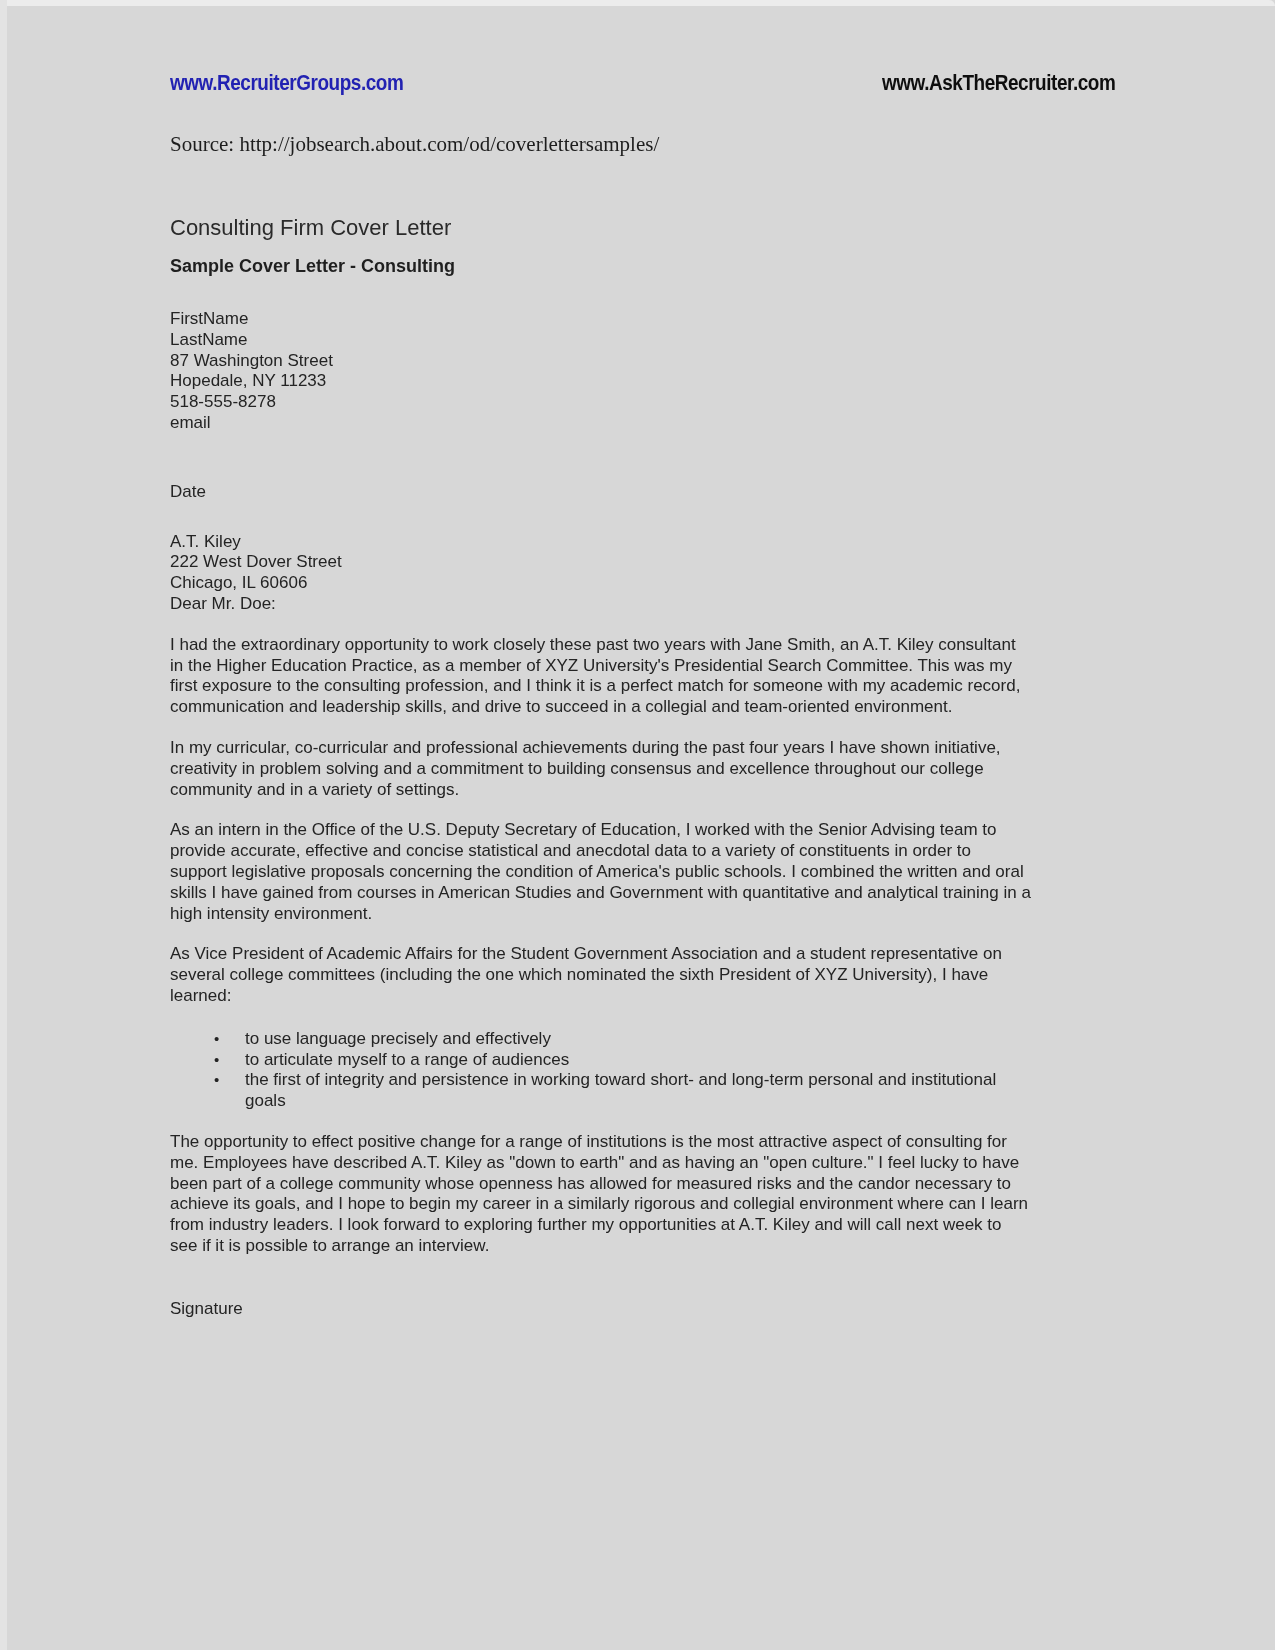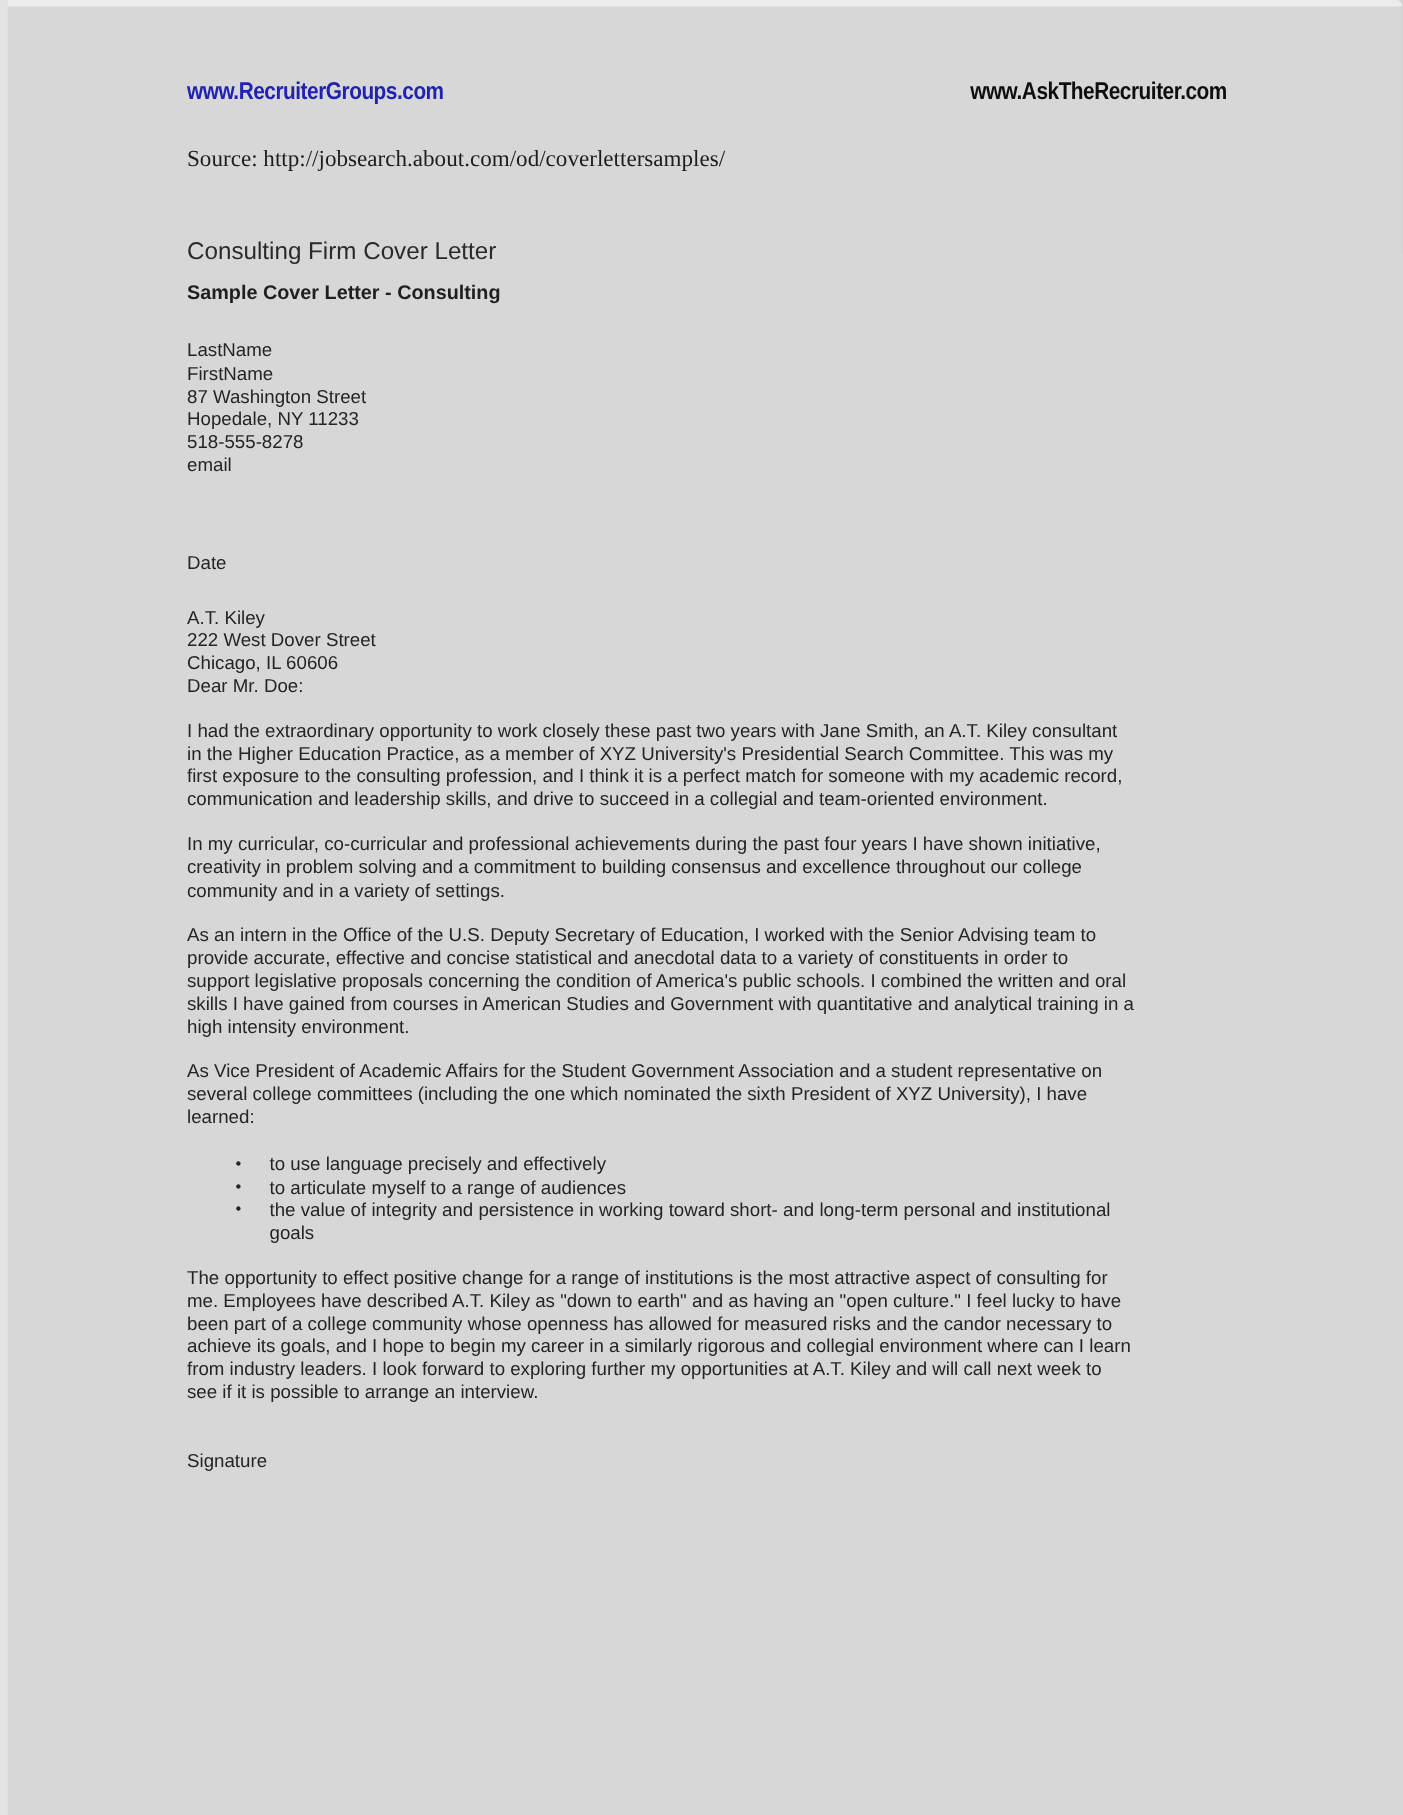--- a/index.html
+++ b/index.html
@@ -56,21 +56,21 @@
     margin: 58px 0 0 0;
   }
   .subtitle {
     font-size: 18px;
     font-weight: bold;
     color: #1f1f1f;
     margin: 15px 0 0 0;
   }
   .block { font-size: 17px; line-height: 20.8px; }
   .sender    { margin-top: 32px; }
-  .date-line { margin: 68px 0 0 0; }
+  .date-line { margin: 48px 0 0 0; }
   .recipient { margin-top: 29px; }
   .para {
     font-size: 17px;
     line-height: 20.8px;
     max-width: 862px;
     margin: 20px 0 0 0;
   }
   .bullets {
     list-style: none;
     margin: 22px 0 0 0;
@@ -103,22 +103,22 @@
       <span class="hdr-link right">www.AskTheRecruiter.com</span>
     </div>
 
     <p class="source">Source: http://jobsearch.about.com/od/coverlettersamples/</p>
 
     <h1 class="title">Consulting Firm Cover Letter</h1>
 
     <h2 class="subtitle">Sample Cover Letter - Consulting</h2>
 
     <div class="block sender">
+      <div>FirstName</div>
       <div>LastName</div>
-      <div>FirstName</div>
       <div>87 Washington Street</div>
       <div>Hopedale, NY 11233</div>
       <div>518-555-8278</div>
       <div>email</div>
     </div>
 
     <p class="block date-line">Date</p>
 
     <div class="block recipient">
       <div>A.T. Kiley</div>
@@ -136,21 +136,21 @@
       <li>
         <span class="bullet-dot">•</span>
         <span class="bullet-text"><span>to use language </span><b>precisely and effectively</b><span></span></span>
       </li>
       <li>
         <span class="bullet-dot">•</span>
         <span class="bullet-text"><span>to </span><b>articulate</b><span> myself to a range of audiences</span></span>
       </li>
       <li>
         <span class="bullet-dot">•</span>
-        <span class="bullet-text"><span>the value of </span><b>integrity and persistence</b><span> in working toward short- and long-term personal and institutional goals</span></span>
+        <span class="bullet-text"><span>the first of </span><b>integrity and persistence</b><span> in working toward short- and long-term personal and institutional goals</span></span>
       </li>
     </ul>
 
     <p class="para">The opportunity to effect positive change for a range of institutions is the most attractive aspect of consulting for me. Employees have described A.T. Kiley as "down to earth" and as having an "open culture." I feel lucky to have been part of a college community whose openness has allowed for measured risks and the candor necessary to achieve its goals, and I hope to begin my career in a similarly rigorous and collegial environment where can I learn from industry leaders. I look forward to exploring further my opportunities at A.T. Kiley and will call next week to see if it is possible to arrange an interview.</p>
 
     <p class="block signature">Signature</p>
 
   </div>
 </div>
 

